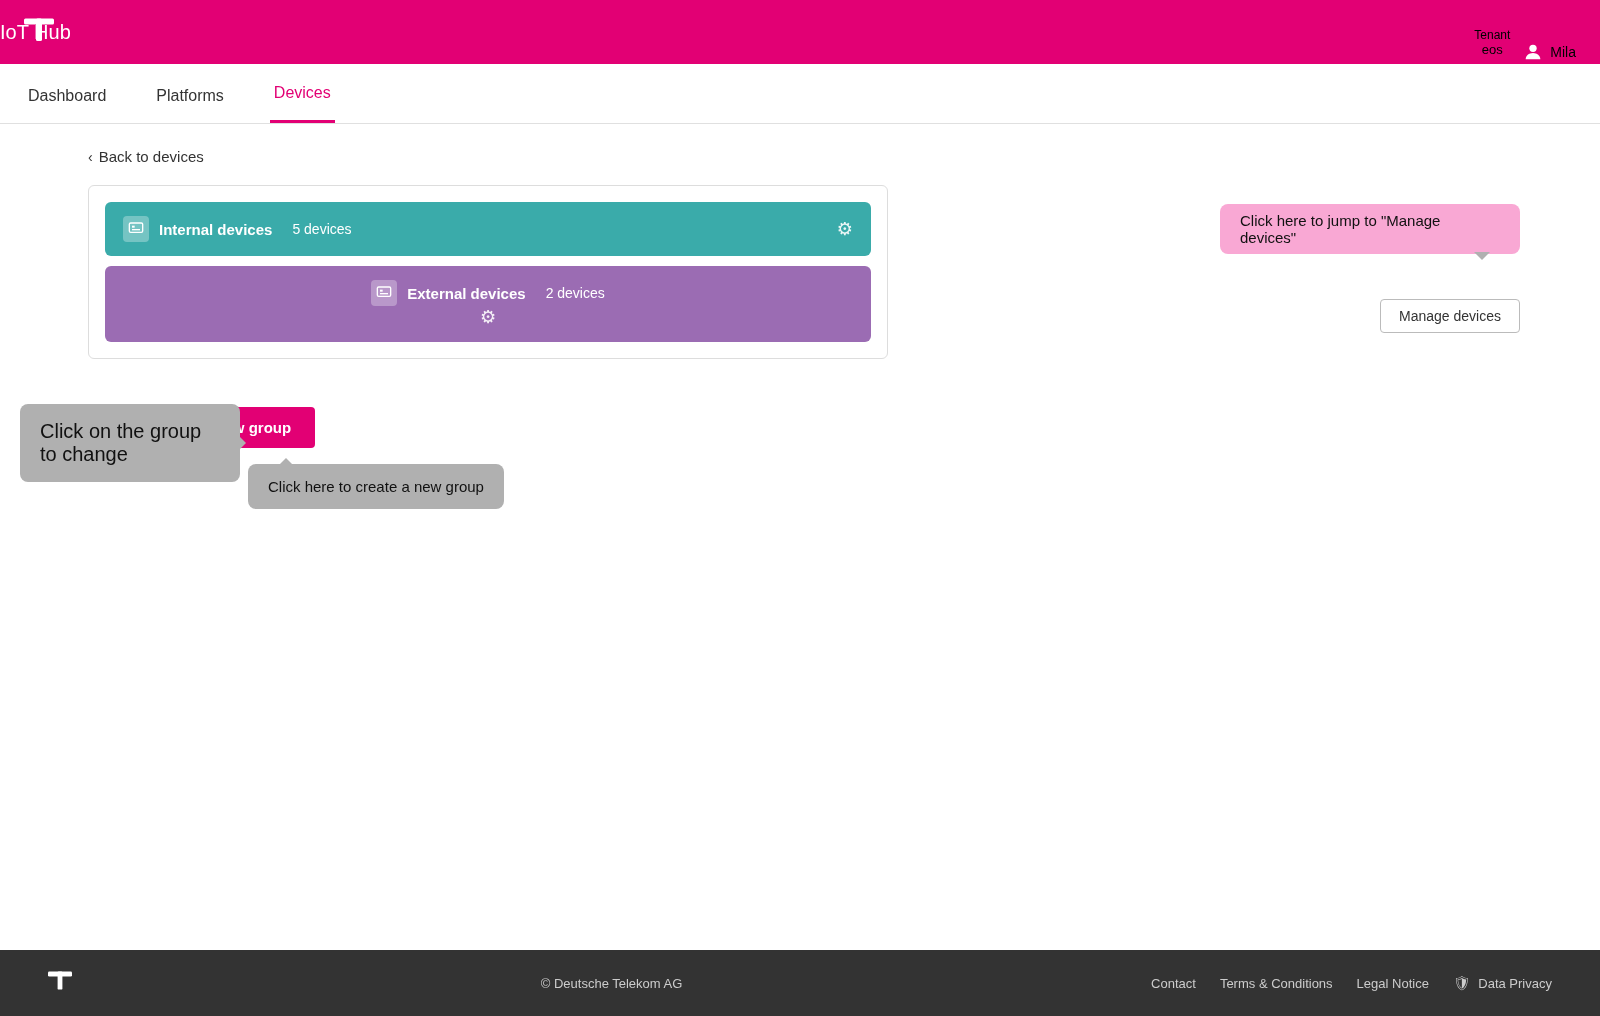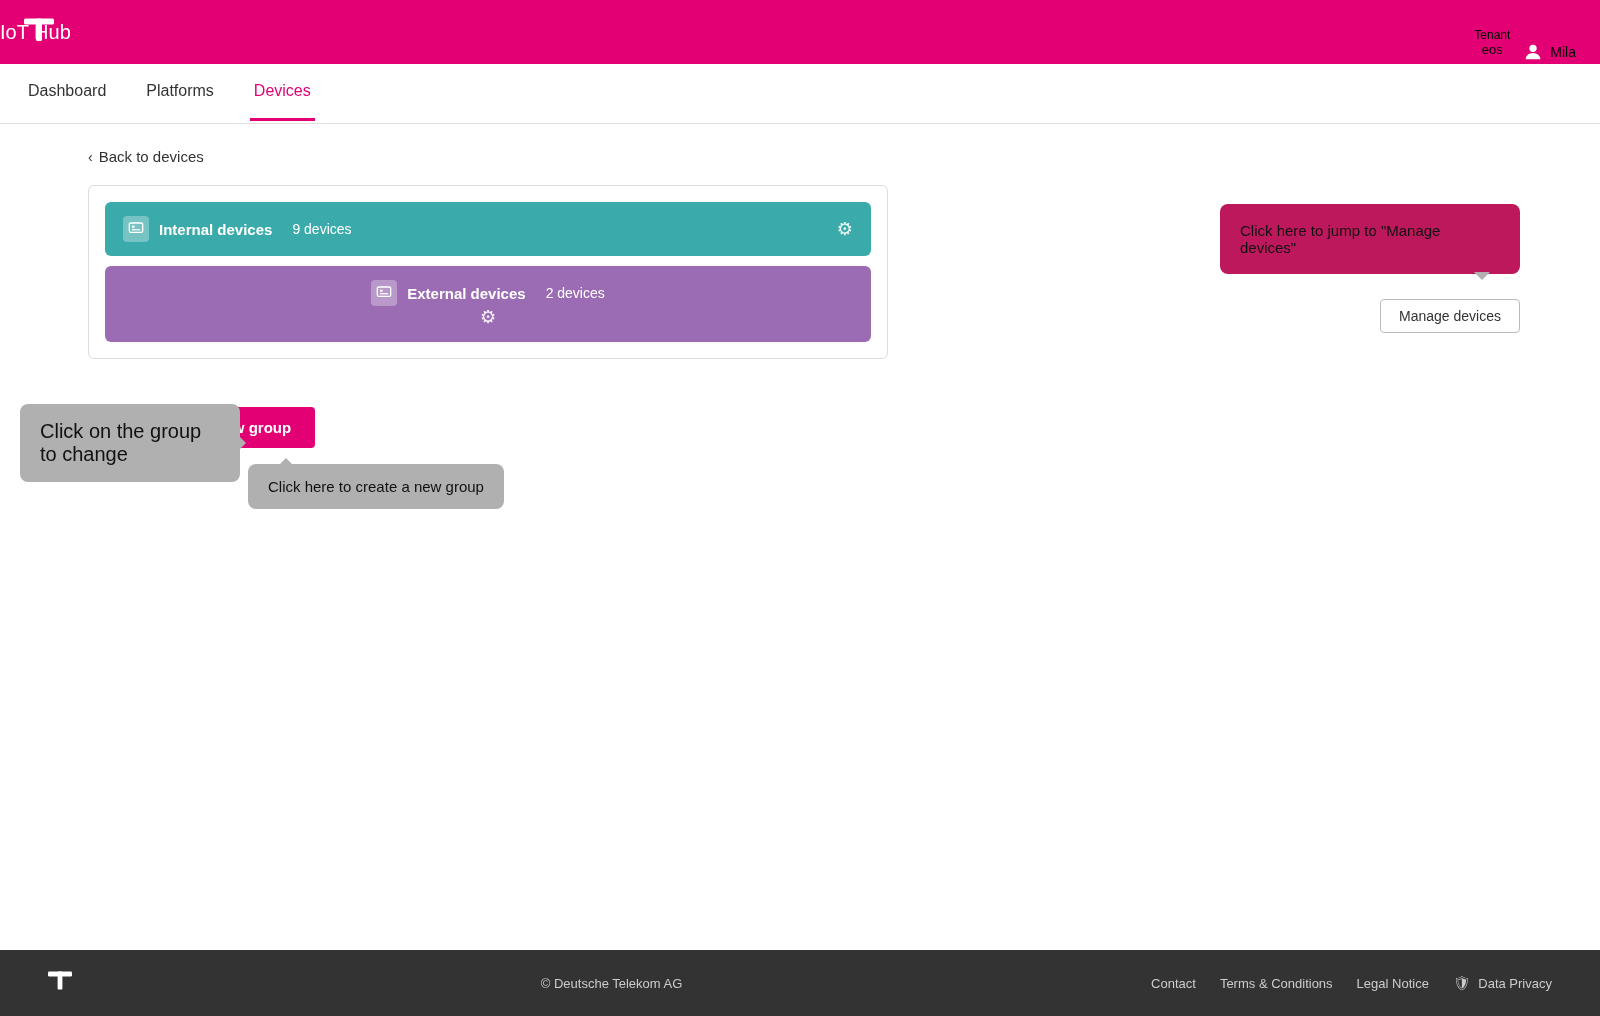--- a/index.html
+++ b/index.html
@@ -41,23 +41,23 @@
     .tenant-value { font-size: 13px; display: flex; align-items: center; gap: 4px; flex-direction: column; }
     .refresh-icon { font-size: 14px; }
     .user-icon-area { display: flex; align-items: center; gap: 6px; }
 
     
     .nav-bar {
       background: #fff;
       border-bottom: 1px solid #e0e0e0;
       height: 60px;
       display: flex;
-      align-items: flex-start;
+      align-items: flex-end;
       padding: 0 24px;
-      gap: 32px;
+      gap: 42px;
       position: relative;
     }
     .nav-item {
       font-size: 16px;
       color: #333;
       cursor: pointer;
       padding: 18px 4px;
       text-decoration: none;
       font-weight: 500;
     }
@@ -89,23 +89,23 @@
       font-weight: bold;
       color: #222;
       margin-bottom: 28px;
     }
 
     
     .tooltip-manage {
       position: absolute;
       top: 80px;
       right: 80px;
-      background: #be185d;
+      background: #f9a8d4;
       color: #111;
-      padding: 18px 20px;
+      padding: 8px 20px;
       border-radius: 8px;
       font-size: 15px;
       max-width: 300px;
     }
     .tooltip-manage::after {
       content: '';
       position: absolute;
       bottom: -14px;
       right: 30px;
       border: 8px solid transparent;
@@ -312,21 +312,21 @@
     <div class="group-row teal">
       <div class="group-left">
         <div class="group-icon">
           <svg width="16" height="16" viewBox="0 0 24 24" fill="white">
               <rect x="2" y="3" width="20" height="14" rx="2" stroke="white" stroke-width="2" fill="none"></rect>
               <rect x="6" y="7" width="4" height="3" fill="white"></rect>
               <rect x="6" y="12" width="12" height="2" fill="white"></rect>
             </svg>
         </div>
         <span class="group-name">Internal devices</span>
-        <span class="group-count">9 devices</span>
+        <span class="group-count">5 devices</span>
       </div>
       <span class="group-gear">⚙</span>
     </div>
 
     <div class="group-row purple">
       <div class="group-left">
         <div class="group-icon">
           <svg width="16" height="16" viewBox="0 0 24 24" fill="white">
               <rect x="2" y="3" width="20" height="14" rx="2" stroke="white" stroke-width="2" fill="none"></rect>
               <rect x="6" y="7" width="4" height="3" fill="white"></rect>

